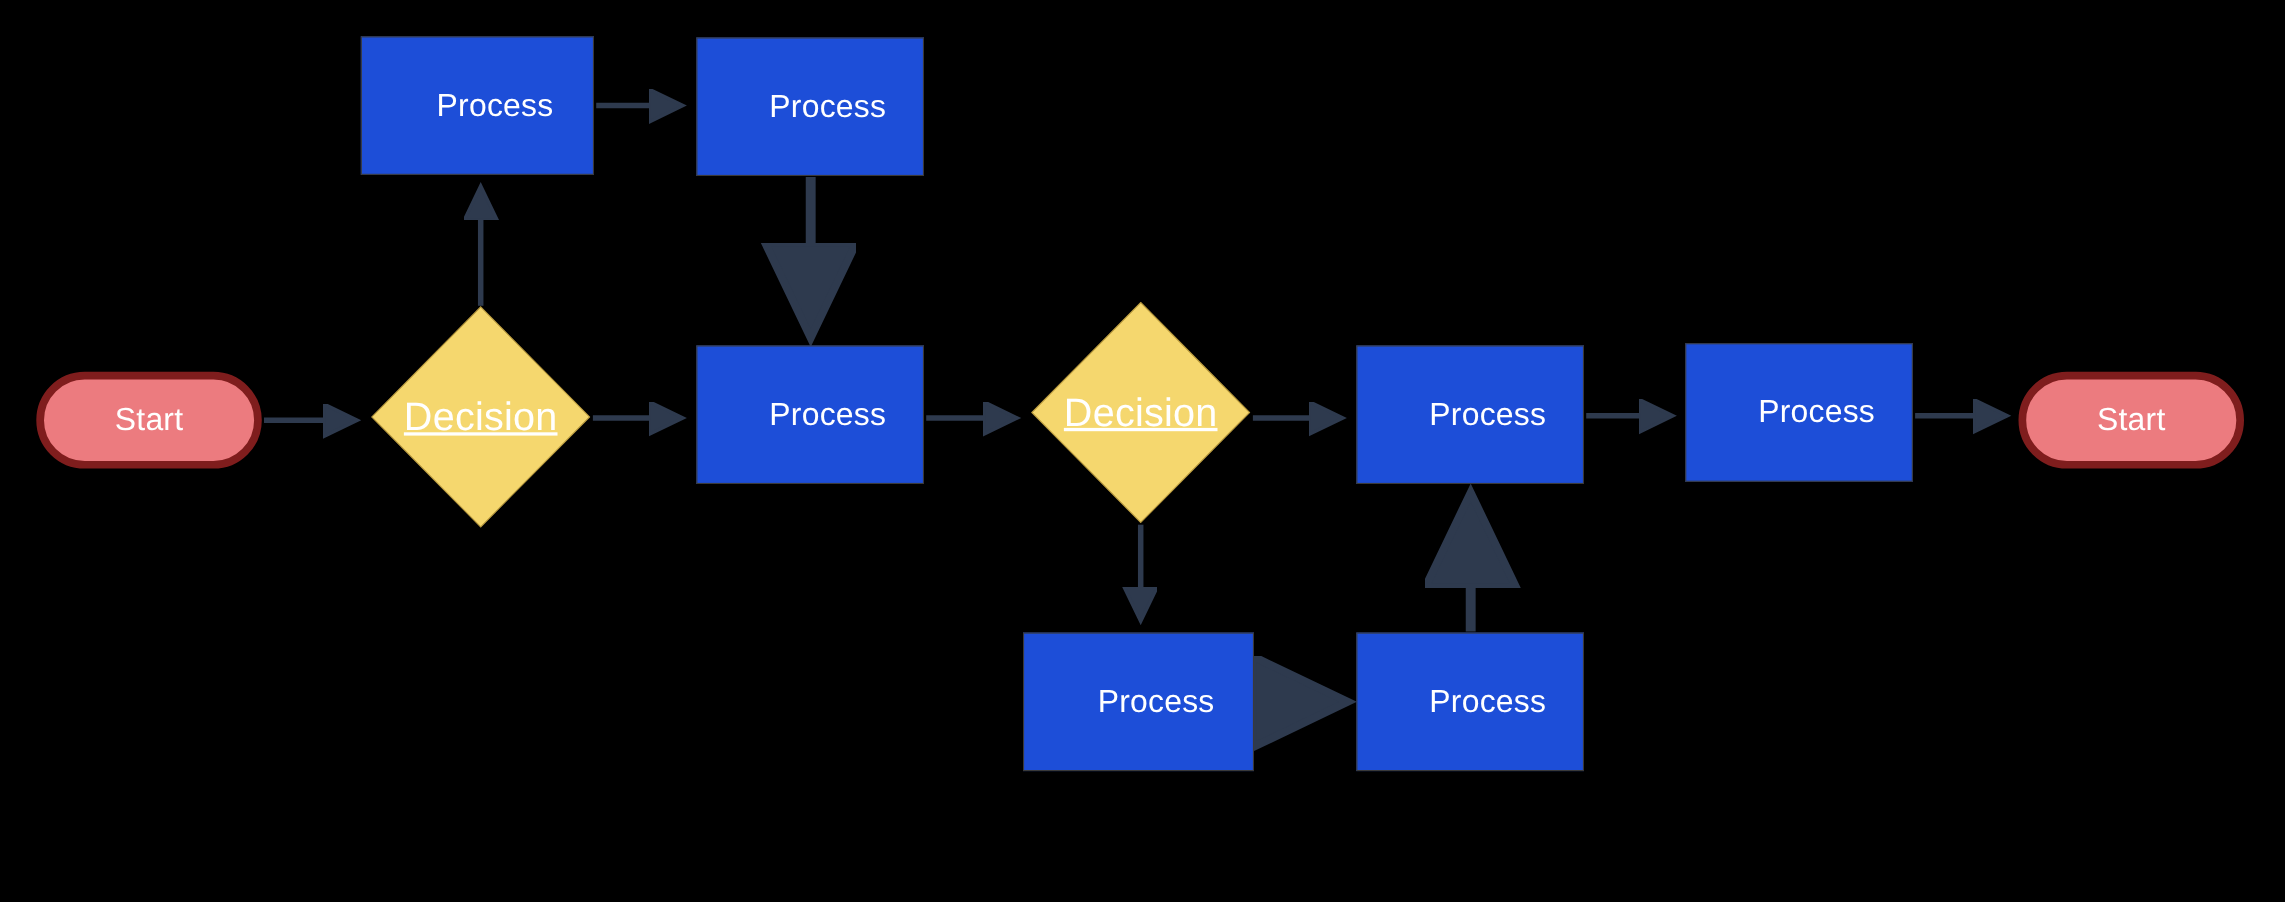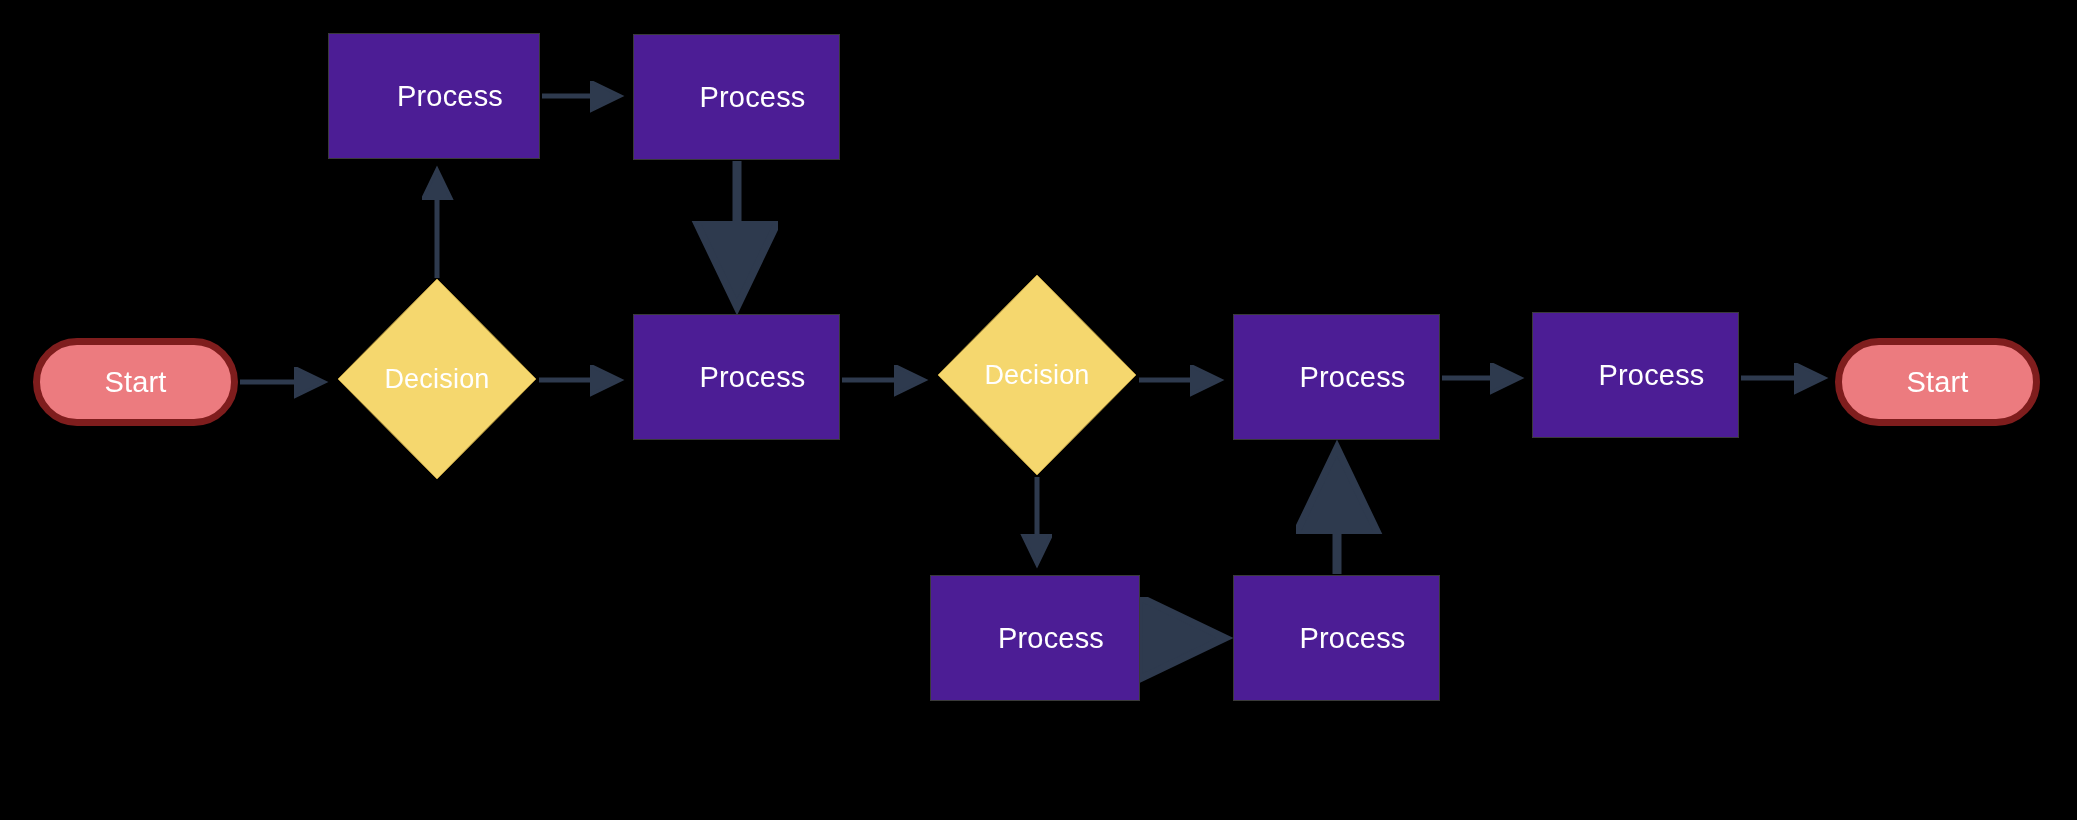--- a/index.html
+++ b/index.html
@@ -30,21 +30,21 @@
     justify-content: center;
     color: #ffffff;
     font-size: 29px;
     font-weight: 400;
     letter-spacing: 0.2px;
     text-align: center;
     line-height: 1;
     user-select: none;
   }
   .node-process {
-    background: #4c1d95;
+    background: #1d4ed8;
     border: 1px solid #3a3a3a;
     padding-left: 32px;
   }
   .node-start {
     background: #ec7b7f;
     border-radius: 999px;
     border: 7px solid #7f1d1d;
   }
   .node-decision {
     background: transparent;
@@ -53,21 +53,22 @@
   .diamond-shape {
     position: absolute;
     left: 0; top: 0;
     width: 100%;
     height: 100%;
   }
   .diamond-label {
     position: relative;
     z-index: 2;
     color: #ffffff;
-    font-size: 27px;
+    font-size: 36px;
+    text-decoration: underline;
   }
 </style>
 </head>
 <body>
 
 <div id="canvas">
 
   <svg id="edges" viewBox="0 0 2077 820" xmlns="http://www.w3.org/2000/svg">
     <defs>
       <marker id="arrowhead" markerWidth="7" markerHeight="7" refX="5.6" refY="3" orient="auto" markerUnits="strokeWidth">

